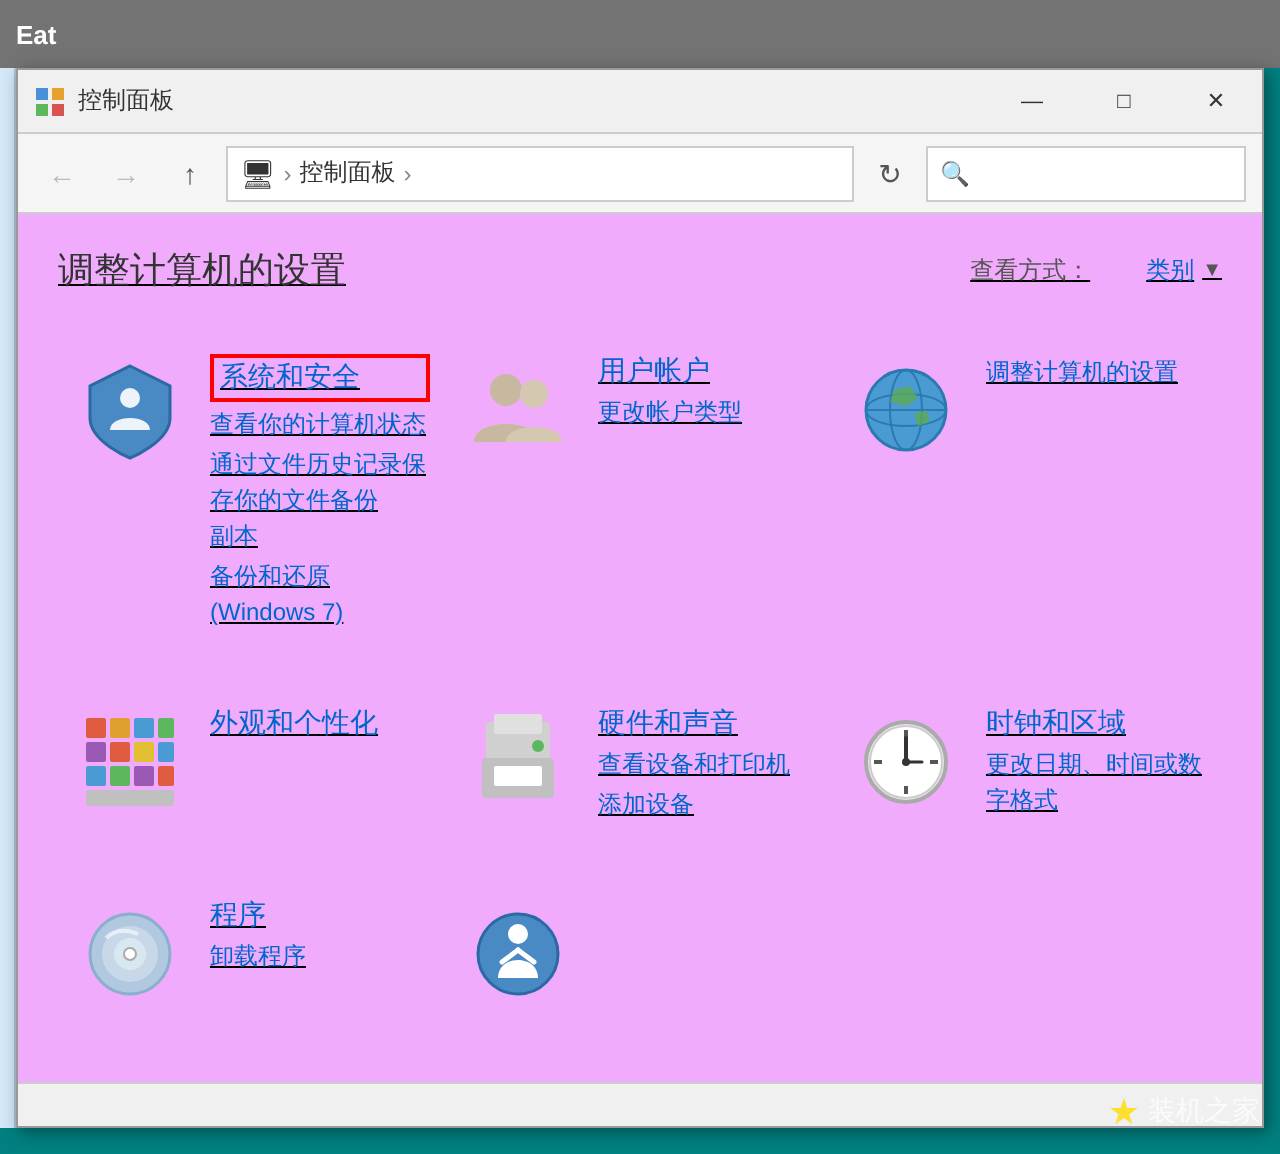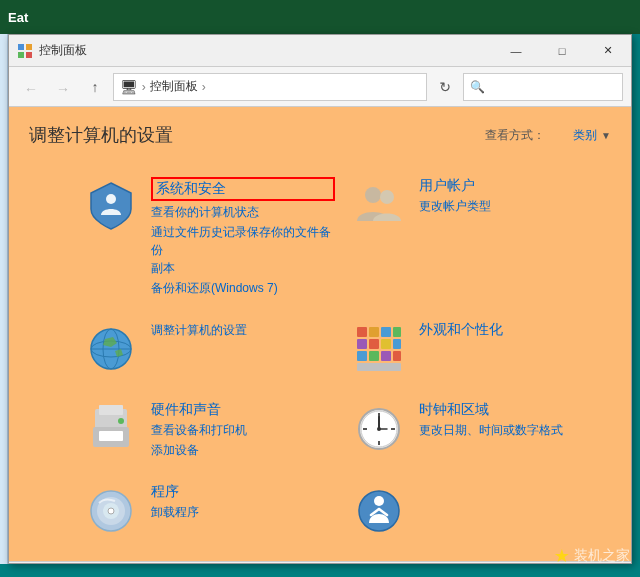--- a/index.html
+++ b/index.html
@@ -8,21 +8,21 @@
       height: 577px;
       background: #008080;
       font-family: 'Microsoft YaHei', 'SimHei', sans-serif;
       overflow: hidden;
       position: relative;
     }
 
     
     .taskbar-top {
       height: 34px;
-      background: #14532d;
+      background: #737373;
       display: flex;
       align-items: center;
       padding: 0 8px;
     }
     .taskbar-top-label {
       color: white;
       font-size: 13px;
       font-weight: bold;
     }
 
@@ -143,24 +143,25 @@
       padding: 0 6px;
       gap: 4px;
       font-size: 12px;
       color: #aaa;
     }
     .search-icon { font-size: 12px; color: #888; }
 
     
     .content {
       flex: 1;
-      background: #fdba74;
+      background: #f0abfc;
       display: flex;
       flex-direction: column;
       overflow: hidden;
+      text-decoration: underline;
     }
 
     
     .content-header {
       padding: 16px 20px 8px 20px;
       display: flex;
       align-items: center;
       justify-content: space-between;
     }
     .page-title-text {
@@ -175,25 +176,24 @@
       font-size: 12px;
       color: #555;
     }
     .view-mode-label { color: #555; }
     .view-mode-value { color: #0066cc; cursor: pointer; margin-left: 24px; }
     .view-dropdown { color: #555; font-size: 10px; }
 
     
     .category-grid {
       display: grid;
-      grid-template-columns: 1fr 1fr;
+      grid-template-columns: 1fr 1fr 1fr;
       padding: 10px 20px;
       gap: 0;
       flex: 1;
-      margin-left: 46px;
     }
 
     .category-item {
       display: flex;
       flex-direction: row;
       padding: 12px 8px;
       gap: 12px;
       align-items: flex-start;
     }
     .category-icon {

